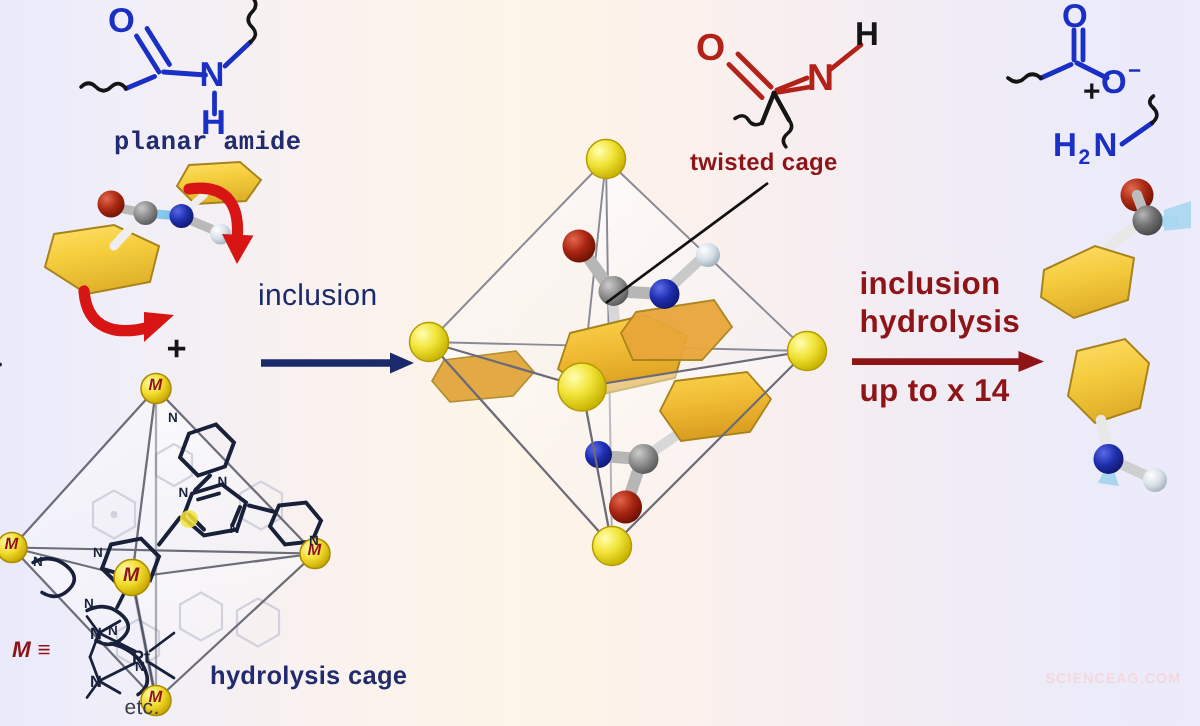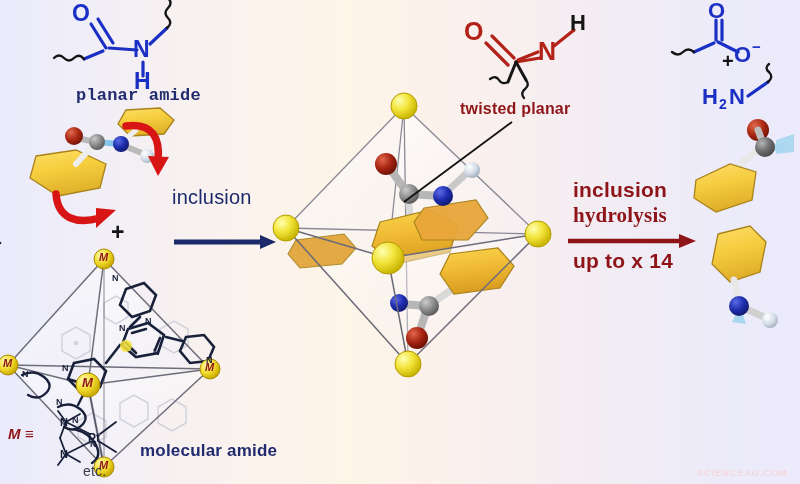--- a/index.html
+++ b/index.html
@@ -32,28 +32,28 @@
     position:absolute;white-space:nowrap;font-weight:bold;
     letter-spacing:.2px;
   }
   .navy{color:#212b6e;}
   .darkred{color:#8e1418;}
   .t-planar{left:76px;top:86px;font-size:17px;font-family:Liberation Mono, monospace;}
   .t-cage{left:140px;top:441px;font-size:17px;}
   .t-incl{left:172px;top:186px;font-size:20px;font-weight:normal;color:#1b2a6b;}
   .t-twisted{left:460px;top:100px;font-size:16px;}
   .t-enh1{left:573px;top:178px;font-size:21px;}
-  .t-enh2{left:573px;top:203px;font-size:21px;font-family:Liberation Serif, serif;}
+  .t-enh2{left:573px;top:203px;font-size:21px;}
   .t-enh3{left:573px;top:249px;font-size:21px;text-align:center;}
   .t-plus-left{left:111px;top:219px;font-size:23px;font-weight:bold;color:#151515;}
   .t-plus-right{left:722px;top:50px;font-size:20px;font-weight:bold;color:#151515;}
   .t-etc{left:83px;top:463px;font-size:14px;color:#3a3a48;font-weight:normal;}
   .t-mequiv{left:8px;top:425px;font-size:15px;font-weight:bold;color:#8e1418;font-style:italic;}
   .t-watermark{
-    left:697px;top:467px;font-size:9.5px;font-weight:bold;
+    left:697px;top:447px;font-size:9.5px;font-weight:bold;
     color:#f3d9dd;letter-spacing:.7px;
   }
   .atom-lbl{position:absolute;font-weight:bold;white-space:nowrap;}
 </style>
 </head>
 <body>
 
 <div id="stage">
 
   <div class="lyr" style="left:20px;top:2px;">
@@ -278,21 +278,21 @@
 
         <line x1="52" y1="26" x2="68" y2="14"></line>
         <line x1="52" y1="34" x2="68" y2="44"></line>
       </g>
       <text x="12" y="18" font-family="Liberation Sans, sans-serif" font-size="11" font-weight="bold" fill="#18203a">N</text>
       <text x="12" y="50" font-family="Liberation Sans, sans-serif" font-size="11" font-weight="bold" fill="#18203a">N</text>
       <text x="40" y="34" font-family="Liberation Sans, sans-serif" font-size="12" font-weight="bold" fill="#18203a">Pt</text>
     </svg>
   </div>
   <div class="lbl t-etc">etc.</div>
-  <div class="lbl navy t-cage">molecular amide</div>
+  <div class="lbl navy t-cage">hydrolysis cage</div>
 
   <div class="lyr" style="left:272px;top:88px;">
     <svg width="300" height="300" viewBox="0 0 300 300">
       <defs>
         <radialGradient id="gM2" cx="33%" cy="30%" r="72%">
           <stop offset="0%" stop-color="#ffffb0"></stop>
             <stop offset="50%" stop-color="#f2e43a"></stop>
             <stop offset="100%" stop-color="#c8b400"></stop>
         </radialGradient>
         <linearGradient id="faceC" x1="0" y1="0" x2="0.5" y2="1">
@@ -401,21 +401,21 @@
         <line x1="64" y1="56" x2="56" y2="76"></line>
         <line x1="64" y1="56" x2="74" y2="74"></line>
       </g>
       <path d="M56,76 q-6,3 -9,-2 q-3,-5 -9,-1" stroke="#151515" stroke-width="2.3" fill="none" stroke-linecap="round"></path>
       <path d="M74,74 q4,5 -1,9 q-5,4 -1,9" stroke="#151515" stroke-width="2.3" fill="none" stroke-linecap="round"></path>
       <text x="12" y="34" font-family="Liberation Sans, sans-serif" font-size="25" font-weight="bold" fill="#b22218">O</text>
       <text x="86" y="54" font-family="Liberation Sans, sans-serif" font-size="25" font-weight="bold" fill="#b22218">N</text>
       <text x="118" y="24" font-family="Liberation Sans, sans-serif" font-size="22" font-weight="bold" fill="#151515">H</text>
     </svg>
   </div>
-  <div class="lbl darkred t-twisted">twisted planar</div>
+  <div class="lbl darkred t-twisted">twisted cage</div>
 
   <div class="lbl darkred t-enh1">inclusion</div>
   <div class="lbl darkred t-enh2">hydrolysis</div>
   <div class="lbl darkred t-enh3">up to x 14</div>
   <div class="lyr" style="left:566px;top:232px;">
     <svg width="136" height="18" viewBox="0 0 136 18">
       <line x1="2" y1="9" x2="116" y2="9" stroke="#8e1418" stroke-width="4.5"></line>
       <polygon points="130,9 113,2 113,16" fill="#8e1418"></polygon>
     </svg>
   </div>

